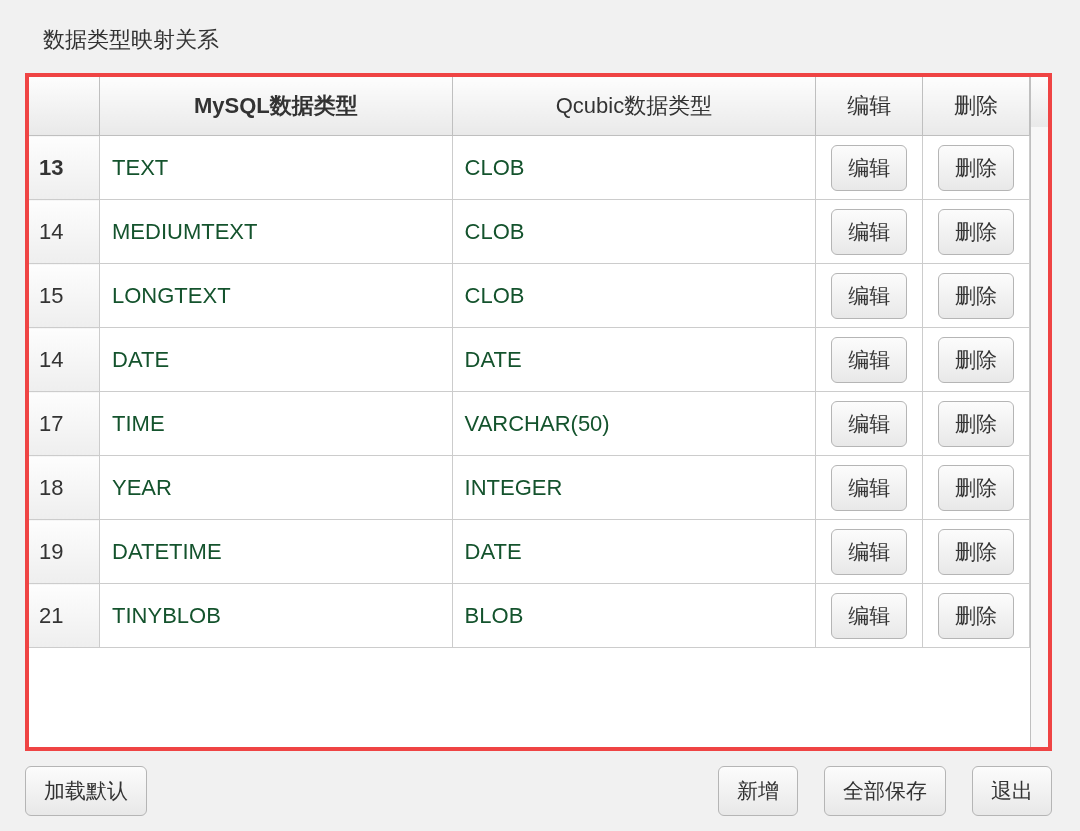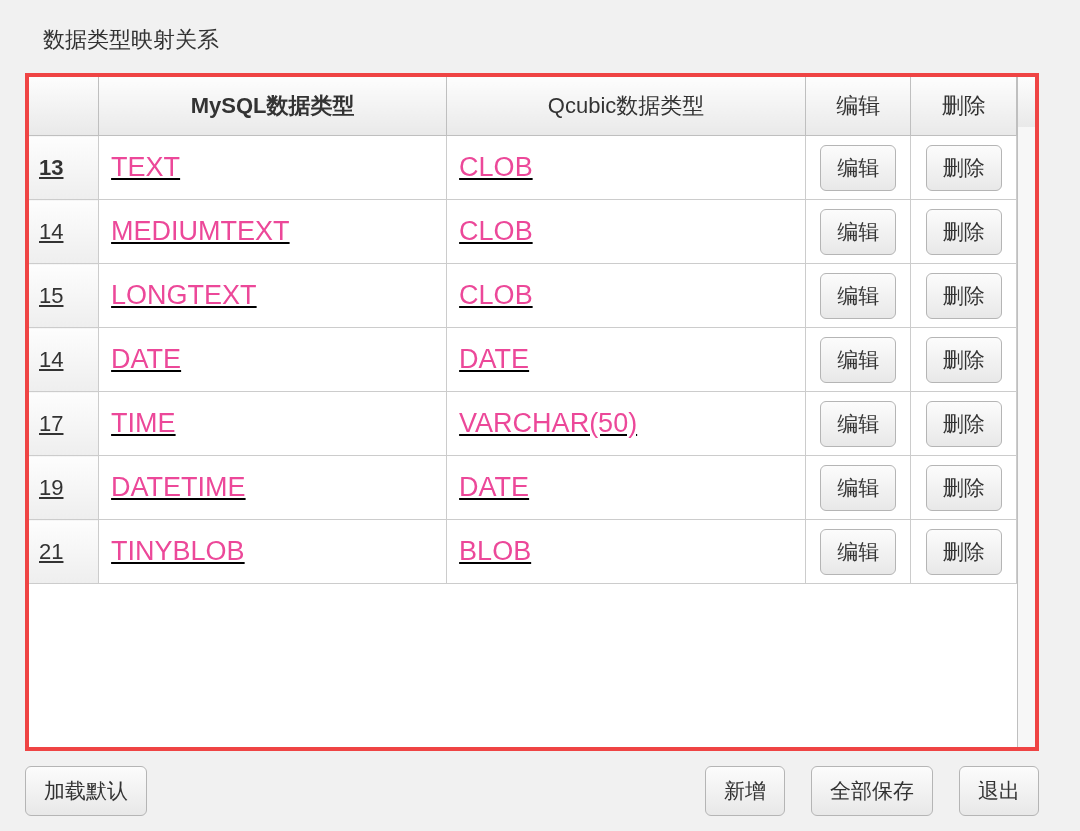--- a/index.html
+++ b/index.html
@@ -9,21 +9,21 @@
     }
     body {
       font-family: "Microsoft YaHei", sans-serif;
       background: #f1f1f1;
       width: 1080px;
       height: 831px;
       padding: 0;
       overflow: hidden;
     }
     .container {
-      padding: 25px 41px 15px 25px;
+      padding: 25px 28px 15px 25px;
       width: 100%;
       height: 100%;
       display: flex;
       flex-direction: column;
       border-radius: 30px;
     }
     .title {
       font-size: 22px;
       color: #333;
       margin-left: 18px;
@@ -70,37 +70,36 @@
     thead th.col-action {
       font-weight: normal;
       width: 97px;
     }
     tbody td {
       border: 1px solid #ccc;
       border-left: 1px solid #ccc;
       padding: 0;
       vertical-align: middle;
       height: 64px;
-      text-decoration: underline;
     }
     tbody td:first-child {
       border-left: none;
       background: linear-gradient(#fdfdfd, #eeeeee);
       text-align: left;
       font-size: 22px;
       color: #333;
       padding: 0 10px;
     }
     tbody tr.selected td:first-child {
       font-weight: bold;
     }
     .cell-text {
       padding: 0 12px;
-      font-size: 27px;
-      color: #ec4899;
+      font-size: 22px;
+      color: #14532d;
     }
     .btn-cell {
       text-align: center;
       padding: 0 4px;
     }
     .btn {
       display: inline-block;
       background: linear-gradient(#fcfcfc, #e8e8e8);
       border: 1px solid #b5b5b5;
       border-radius: 6px;
@@ -216,20 +215,31 @@
               <td>
                 <div class="cell-text">TIME</div>
               </td>
               <td>
                 <div class="cell-text">VARCHAR(50)</div>
               </td>
               <td class="btn-cell"><button class="btn">编辑</button></td>
               <td class="btn-cell"><button class="btn">删除</button></td>
             </tr>
             <tr>
+              <td>18</td>
+              <td>
+                <div class="cell-text">YEAR</div>
+              </td>
+              <td>
+                <div class="cell-text">INTEGER</div>
+              </td>
+              <td class="btn-cell"><button class="btn">编辑</button></td>
+              <td class="btn-cell"><button class="btn">删除</button></td>
+            </tr>
+            <tr>
               <td>19</td>
               <td>
                 <div class="cell-text">DATETIME</div>
               </td>
               <td>
                 <div class="cell-text">DATE</div>
               </td>
               <td class="btn-cell"><button class="btn">编辑</button></td>
               <td class="btn-cell"><button class="btn">删除</button></td>
             </tr>

